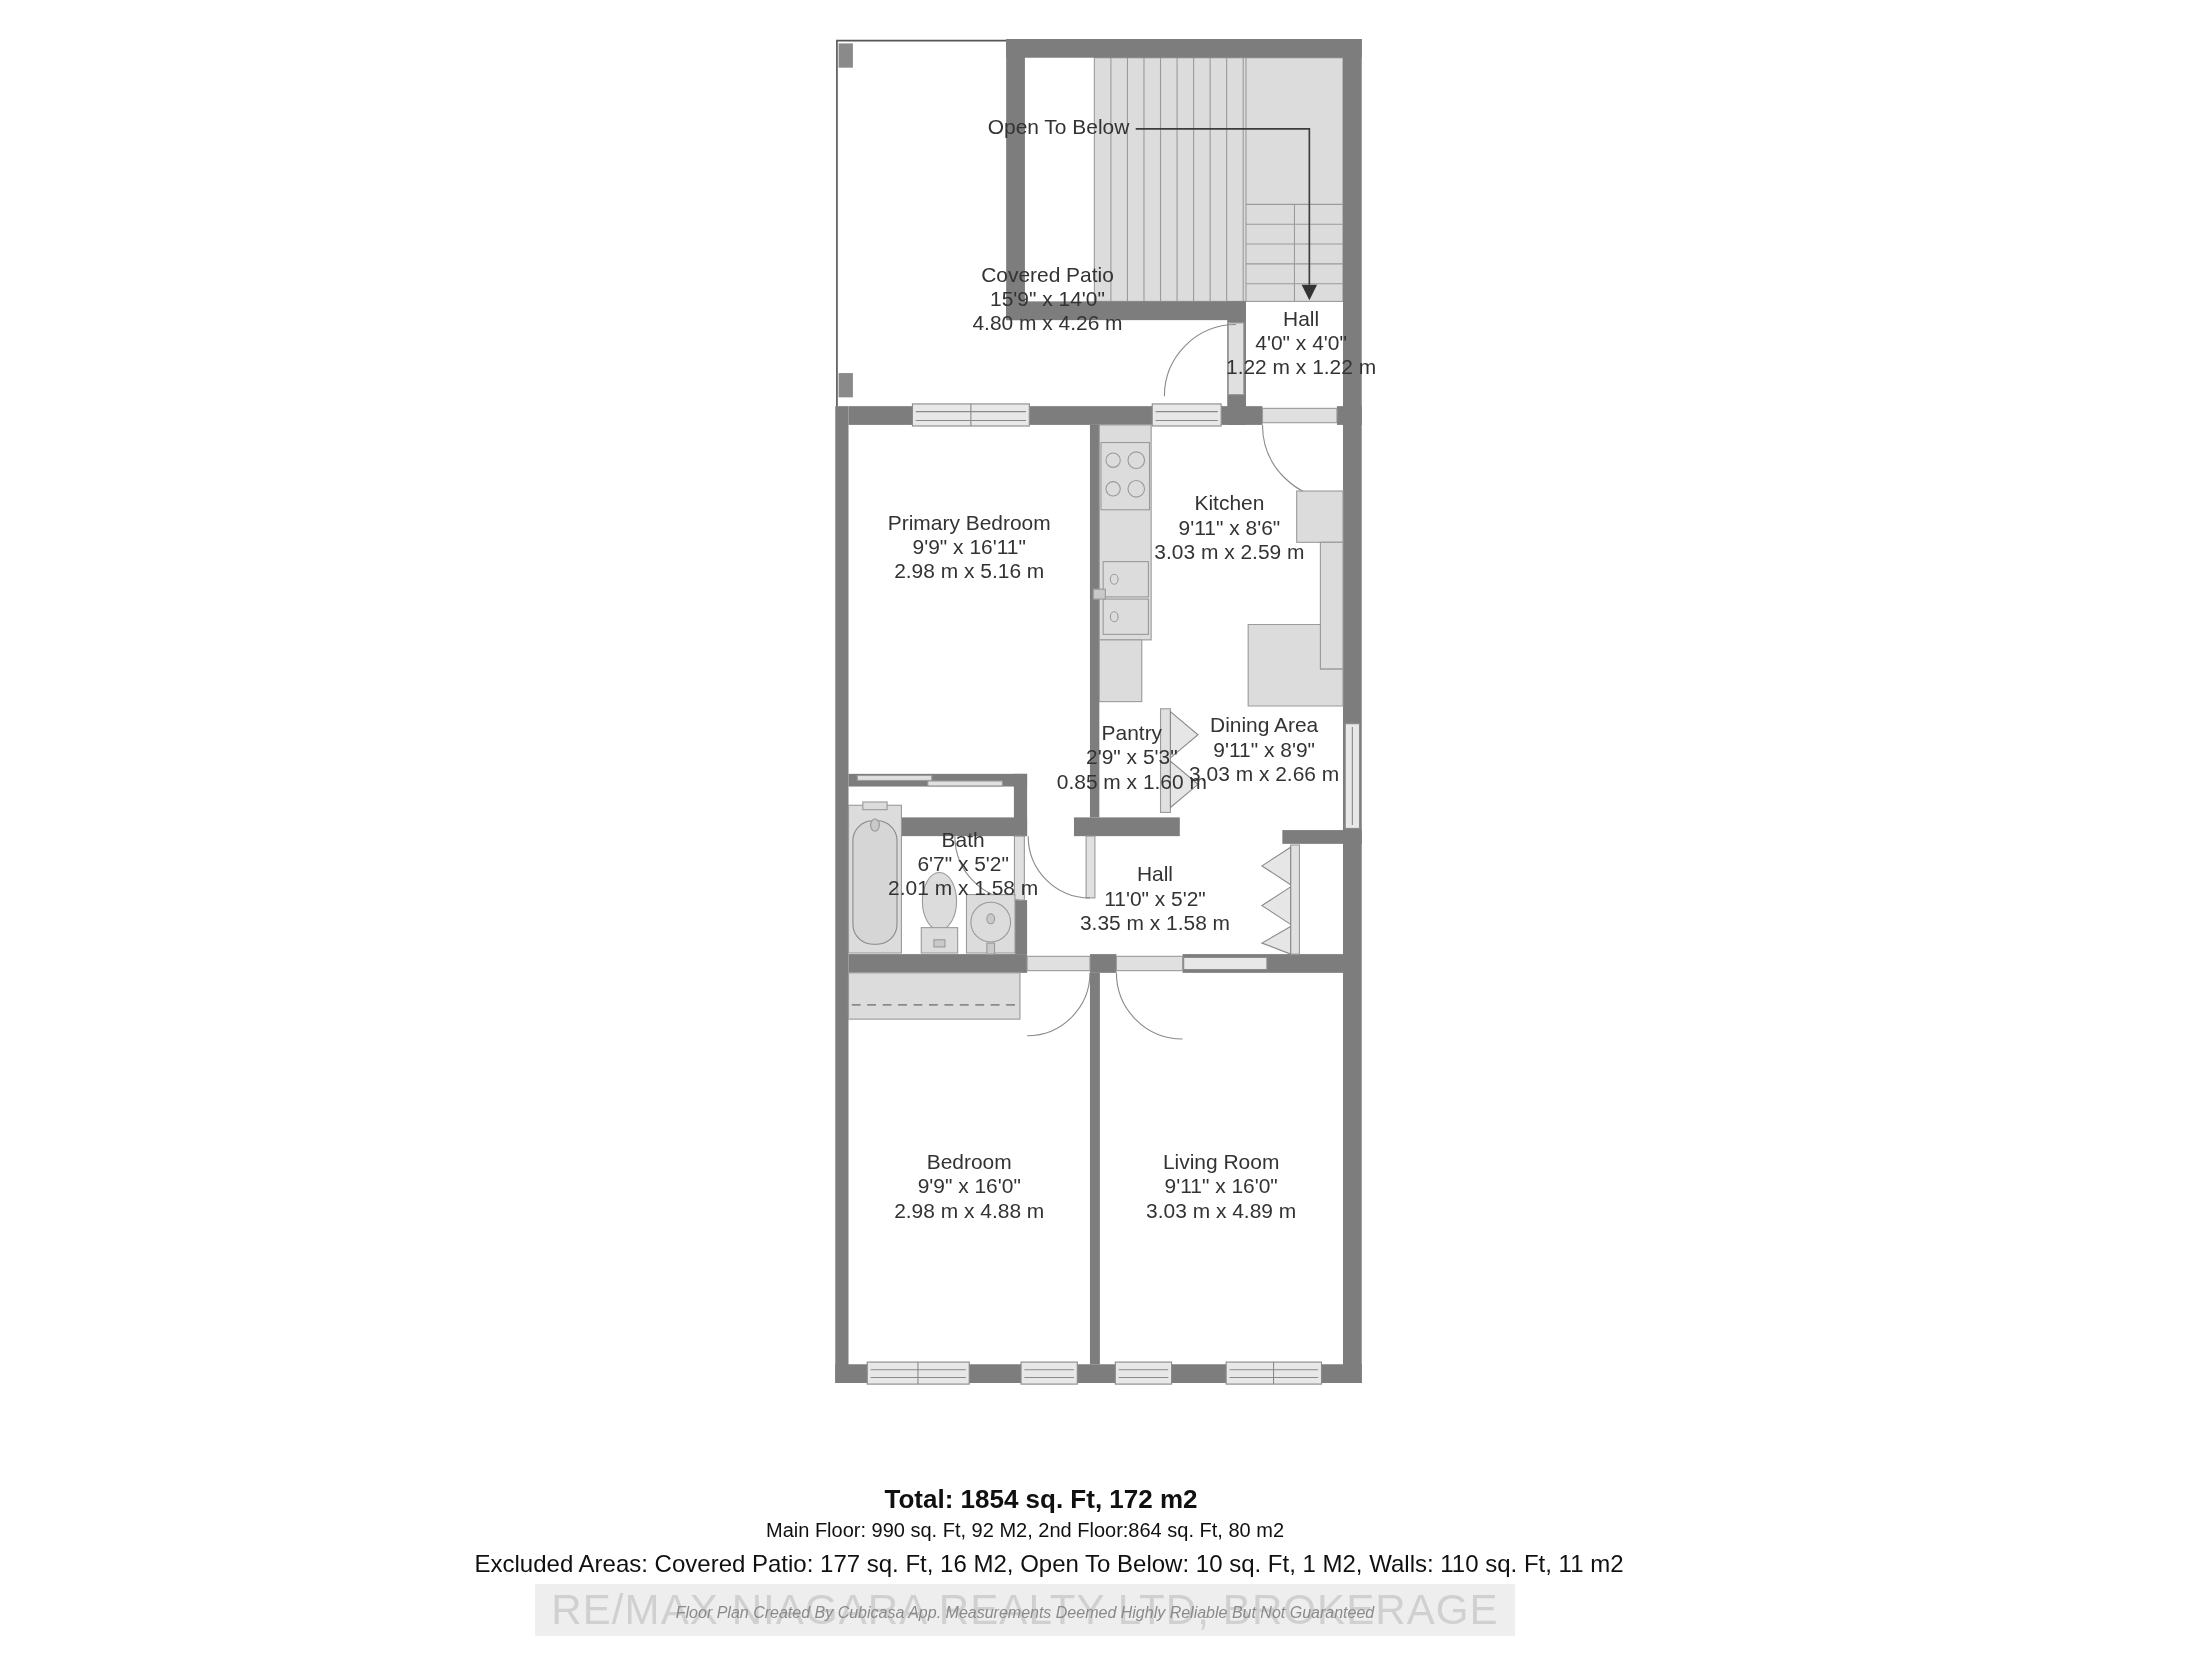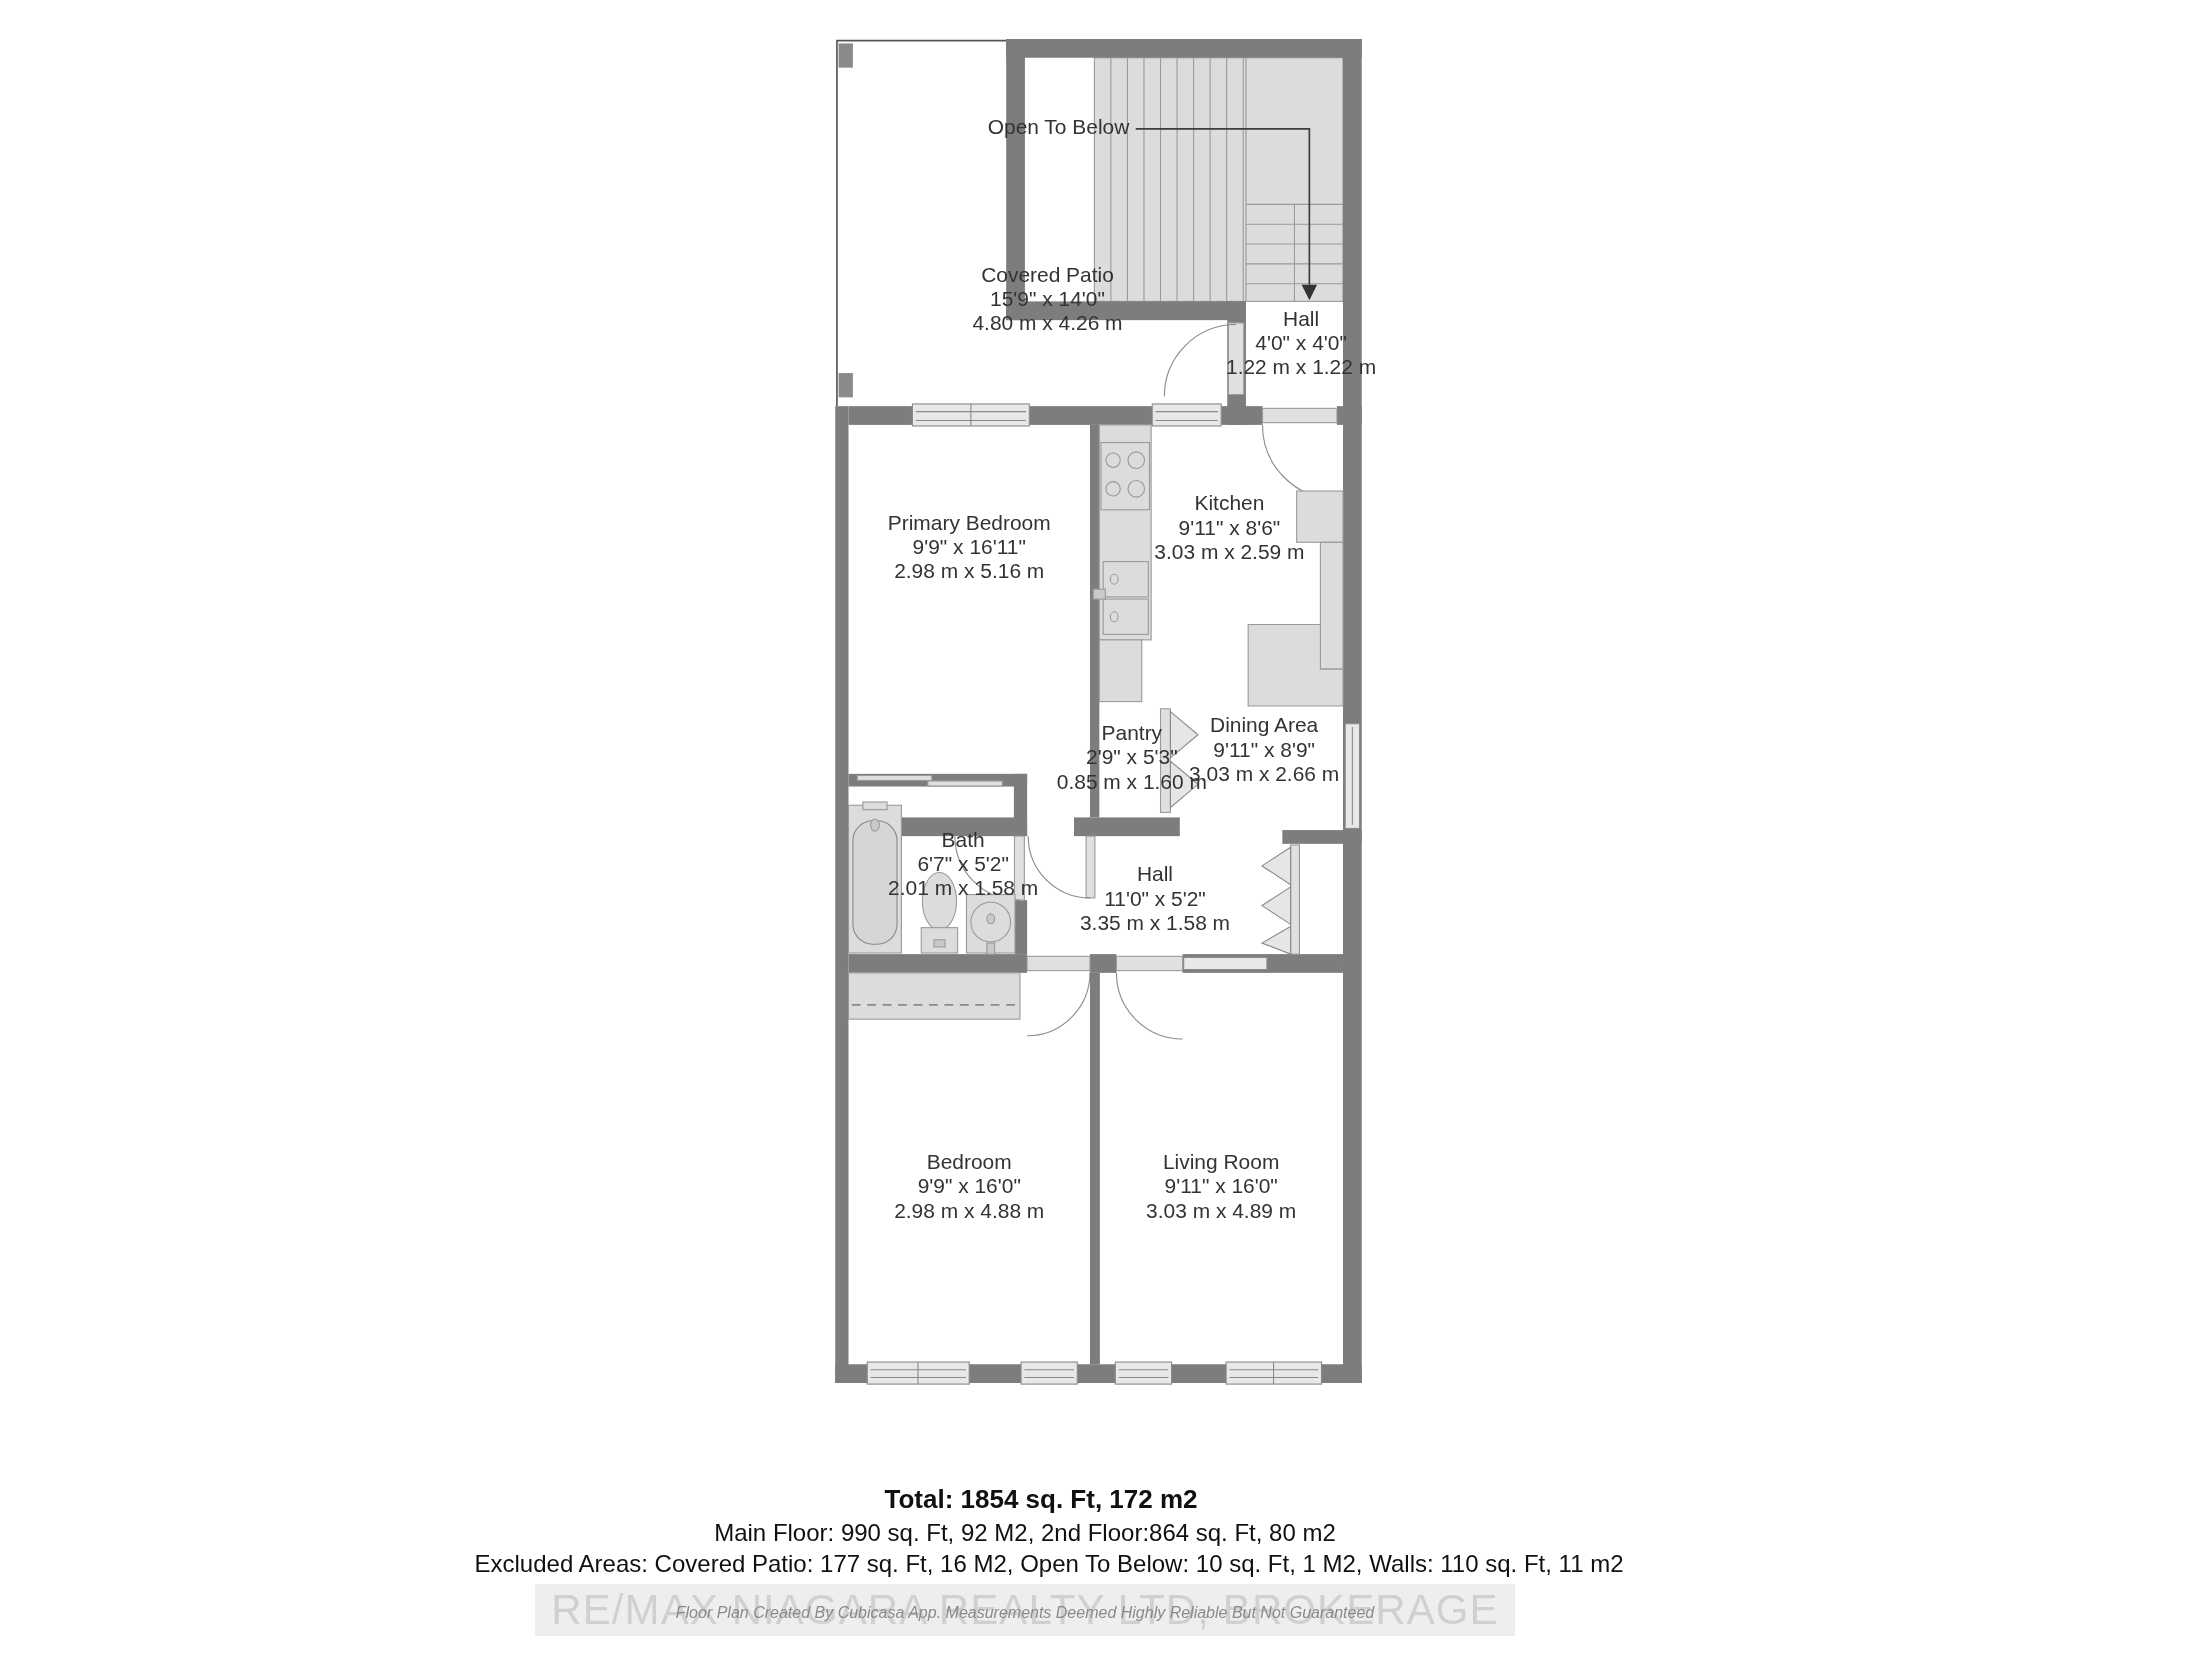--- a/index.html
+++ b/index.html
@@ -17,21 +17,21 @@
   .fixdark{fill:#c9c9c9;stroke:#9a9a9a;stroke-width:2;}
   .win{fill:#e8e8e8;stroke:#8a8a8a;stroke-width:2;}
   .winline{stroke:#8a8a8a;stroke-width:2;}
   .leaf{fill:#e0e0e0;stroke:#9a9a9a;stroke-width:2;}
   .arc{fill:none;stroke:#8a8a8a;stroke-width:2;}
   .bifold{fill:#e6e6e6;stroke:#8a8a8a;stroke-width:2;}
   .dash{stroke:#8a8a8a;stroke-width:3;stroke-dasharray:16 12;fill:none;}
   text.rlabel{font-size:38px;fill:#333;text-anchor:middle;font-family:"Liberation Sans",sans-serif;}
   .summary{position:absolute;left:0;width:100%;text-align:center;color:#101010;}
   #sum-total{top:1484px;font-size:26px;font-weight:bold;margin-left:16px;}
-  #sum-floors{top:1519px;font-size:24px;}
+  #sum-floors{top:1519px;font-size:20px;}
   #sum-excluded{top:1550px;font-size:24px;margin-left:24px;}
   #watermark{position:absolute;left:0;top:1584px;width:100%;text-align:center;height:61px;}
   #wm-brand{display:inline-block;font-size:42px;line-height:50px;letter-spacing:1.1px;
             color:var(--watermark-text,#d0d0d0);background:#eeeeee;padding:1.1px 16.5px;}
   #wm-disclaimer{position:absolute;left:0;width:100%;top:20px;text-align:center;
             font-style:italic;font-size:16px;color:var(--disclaimer-text,#8a8a8a);}
 </style>
 </head>
 <body>
 

